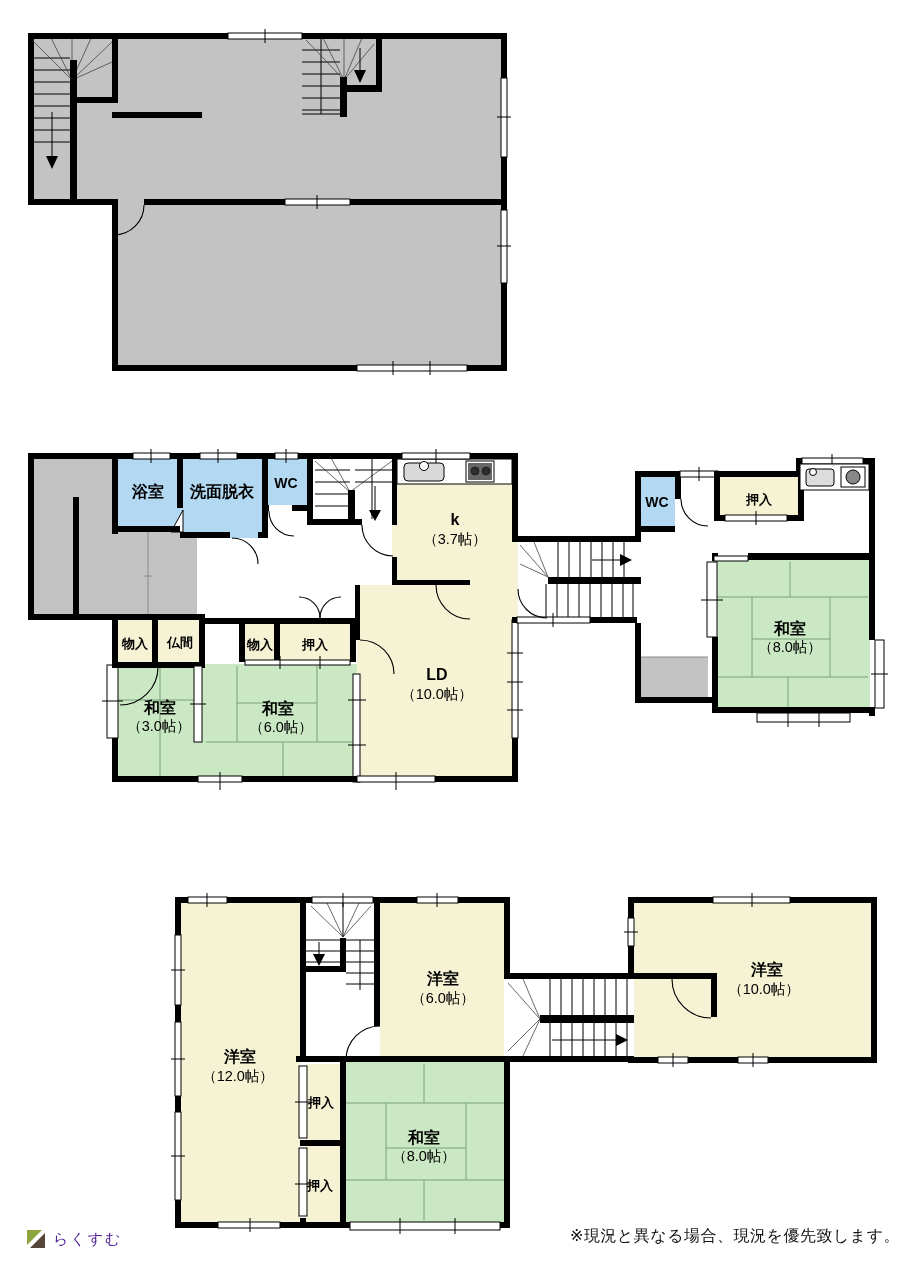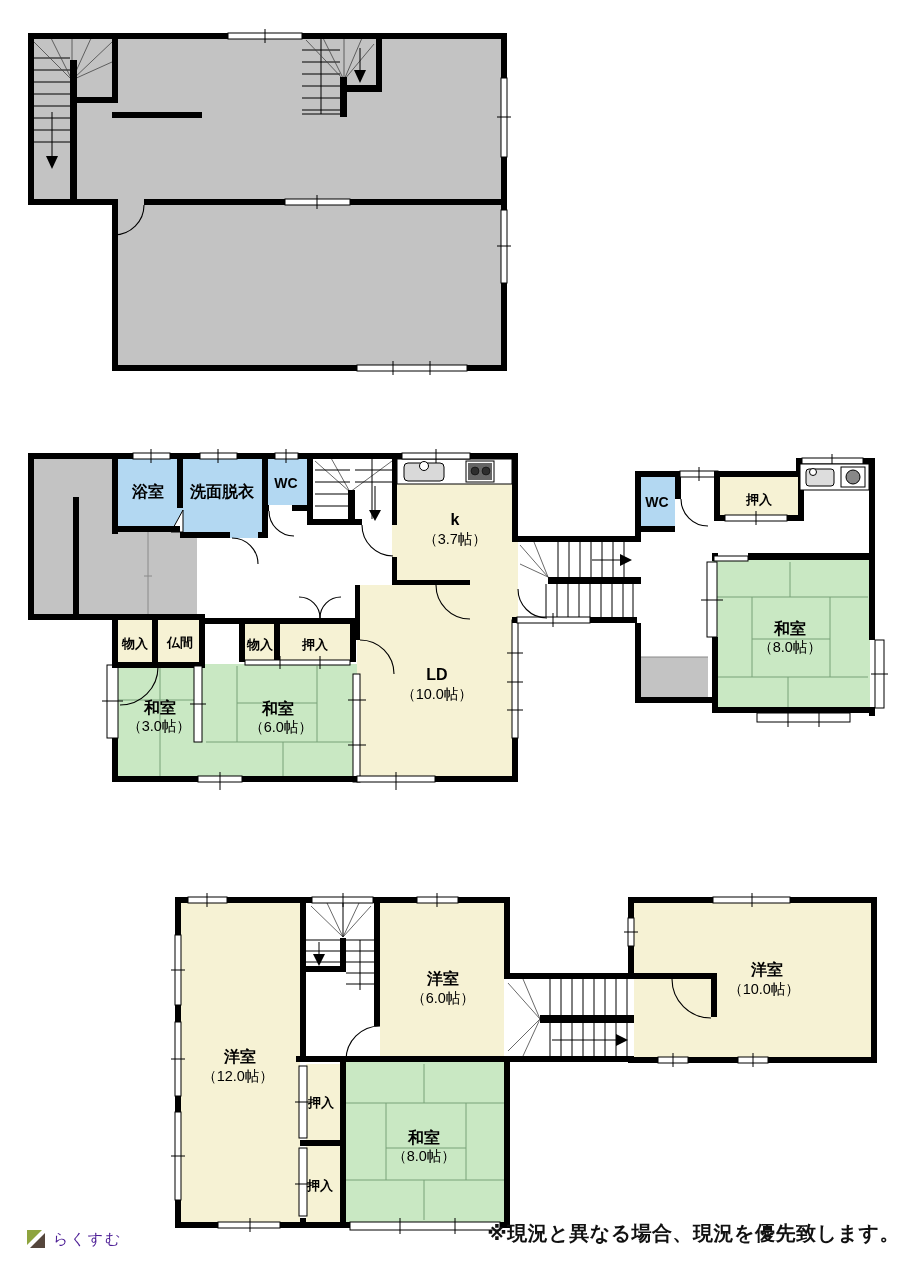--- a/index.html
+++ b/index.html
@@ -19,21 +19,21 @@
   .grayline{stroke:#8a8a8a;stroke-width:1;}
   
   text{fill:#000;}
   .rname{font-size:16px;font-weight:bold;text-anchor:middle;}
   .rsize{font-size:14.5px;text-anchor:middle;}
   .rsmall{font-size:13px;font-weight:bold;text-anchor:middle;}
   .rwc{font-size:14px;font-weight:bold;text-anchor:middle;}
   
   .footer-logo{position:absolute;left:26px;bottom:11px;display:flex;align-items:center;gap:7px;}
   .footer-logo .logo-label{font-size:15px;letter-spacing:2px;color:#4c1d95;}
-  .footer-disclaimer{position:absolute;right:5px;bottom:13px;font-size:20px;font-weight:bold;color:#111;
+  .footer-disclaimer{position:absolute;right:5px;bottom:13px;font-size:16px;font-weight:normal;color:#111;
                      letter-spacing:0.5px;white-space:nowrap;}
 </style>
 </head>
 <body>
 
 <div class="canvas">
 <svg class="plan" width="905" height="1280" viewBox="0 0 905 1280">
 
   <g>
     <rect x="31" y="36" width="473" height="166" fill="#c3c3c3"></rect>

